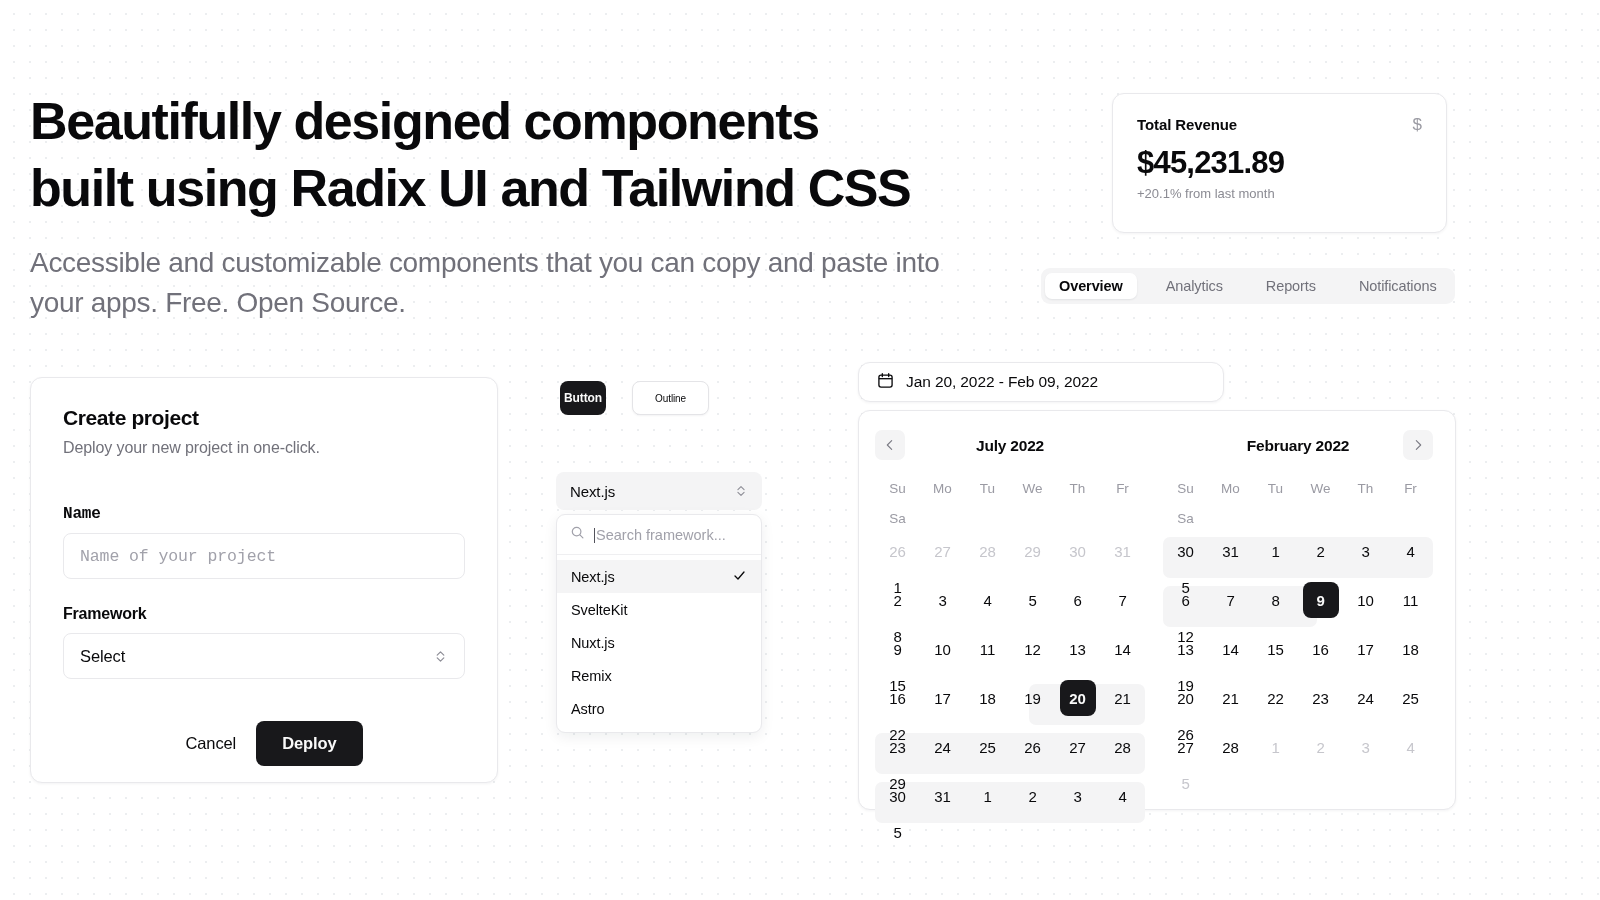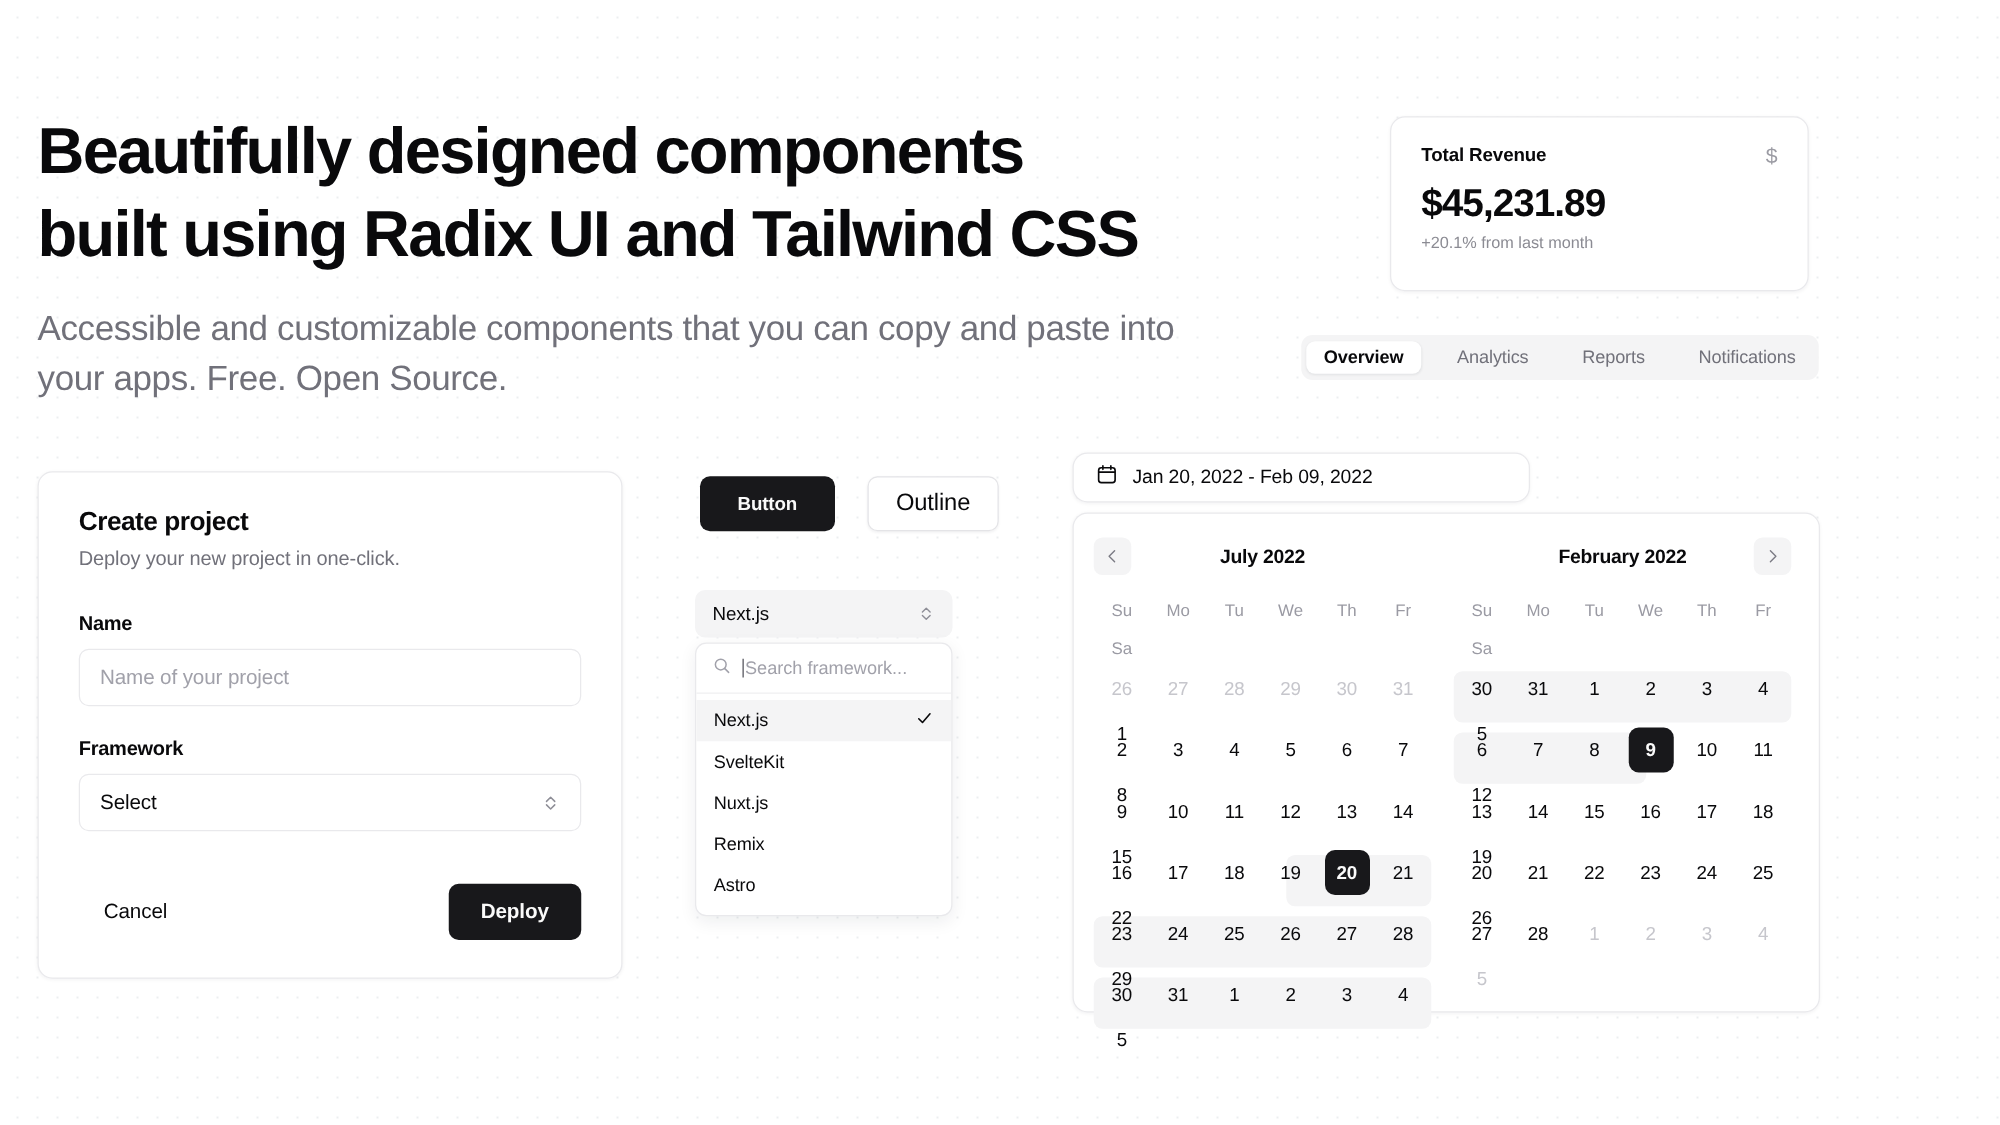--- a/index.html
+++ b/index.html
@@ -112,21 +112,21 @@
     padding: 28px 32px;
   }
   .create h2 { font-size: 21px; font-weight: 700; letter-spacing: -0.4px; color: #09090b; }
   .create .sub { margin-top: 9px; font-size: 16px; color: #71717a; letter-spacing: -0.1px; }
   .field-label {
     font-size: 16px;
     font-weight: 700;
     color: #09090b;
     letter-spacing: -0.2px;
   }
-  .name-block { margin-top: 34px; }
+  .name-block { margin-top: 48px; font-family: Liberation Mono, monospace; }
   .framework-block { margin-top: 26px; }
   .input, .selectbox {
     margin-top: 10px;
     width: 100%;
     height: 46px;
     border: 1px solid #e9e9ec;
     border-radius: 8px;
     background: #ffffff;
     display: flex;
     align-items: center;
@@ -135,21 +135,21 @@
     color: #09090b;
     letter-spacing: -0.1px;
   }
   .input .ph { color: #a1a1aa; }
   .selectbox { justify-content: space-between; cursor: pointer; }
   .chev-updown { color: #8e8e97; display: flex; align-items: center; }
   .create-actions {
     margin-top: 42px;
     display: flex;
     align-items: center;
-    justify-content: space-between;
+    justify-content: center;
   }
   .btn-ghost {
     font-size: 16.5px;
     color: #09090b;
     background: transparent;
     border: none;
     padding: 12px 20px;
     cursor: pointer;
     font-family: inherit;
     letter-spacing: -0.1px;
@@ -165,33 +165,33 @@
     cursor: pointer;
     font-family: inherit;
     letter-spacing: -0.1px;
   }
 
   
   .btn-demo { position: absolute; left: 560px; top: 381px; display: flex; gap: 26px; }
   .demo-solid {
     background: #18181b;
     color: #fafafa;
-    font-size: 15px;
+    font-size: 12px;
     font-weight: 600;
     border: none;
     border-radius: 8px;
-    padding: 10px 30px;
+    padding: 10px 4px;
     cursor: pointer;
     font-family: inherit;
     letter-spacing: -0.1px;
   }
   .demo-outline {
     background: #ffffff;
     color: #09090b;
-    font-size: 19px;
+    font-size: 10px;
     font-weight: 500;
     border: 1px solid #e4e4e7;
     border-radius: 8px;
     padding: 10px 22px;
     cursor: pointer;
     font-family: inherit;
     box-shadow: 0 1px 2px rgba(16,24,40,.05);
     letter-spacing: -0.1px;
   }
 

